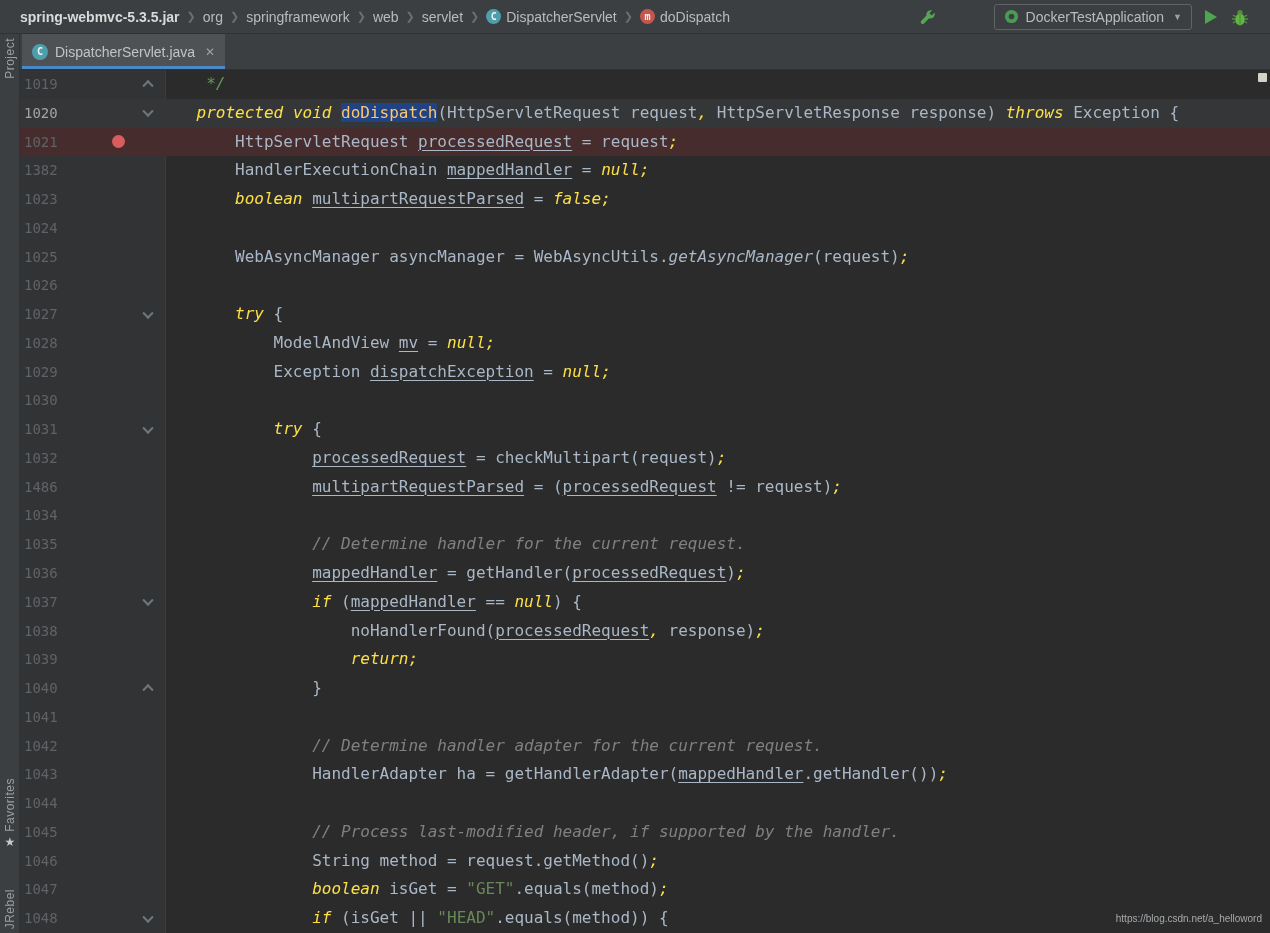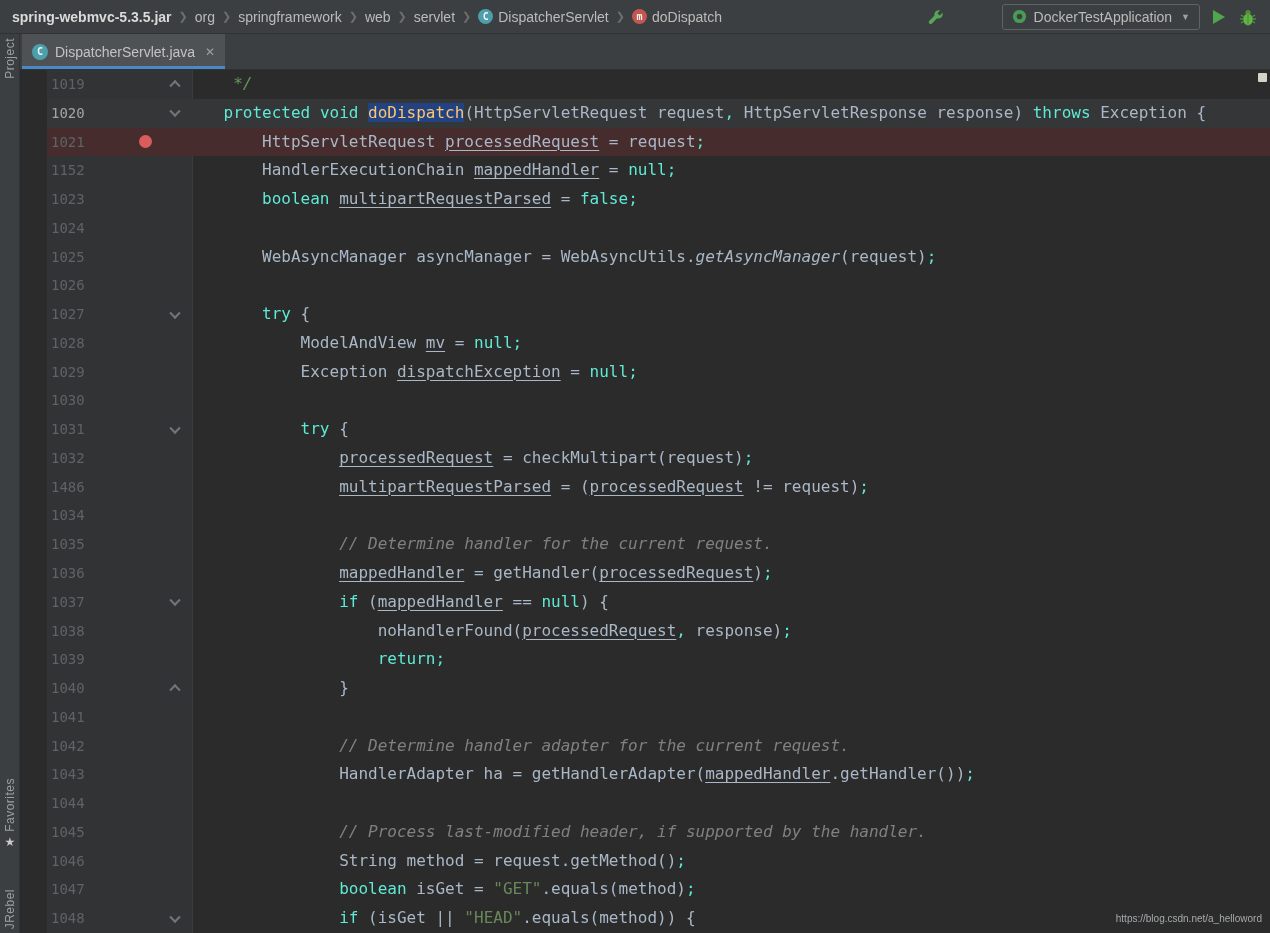--- a/index.html
+++ b/index.html
@@ -1,21 +1,21 @@
 <!DOCTYPE html>
 <html><head>
 <meta charset="utf-8">
 <style>
   * { box-sizing: border-box; margin: 0; padding: 0; }
   html,body { width:1270px; height:933px; overflow:hidden; background:#2B2B2B;
               font-family:"Liberation Sans", sans-serif; }
 
   
   .topbar { height:34px; background:#3C3F41; display:flex; align-items:center;
-            padding:0 12px; border-bottom:1px solid #2F3133; }
+            padding:0 20px; border-bottom:1px solid #2F3133; }
   .crumbs { display:flex; align-items:center; white-space:nowrap; }
   .crumb { color:#BBBBBB; font-size:14px; display:flex; align-items:center; cursor:default; }
   .crumb.bold { font-weight:bold; color:#DADADA; }
   .sep { color:#6E6E6E; font-size:11px; margin:0 7px; }
   .mini { width:15px; height:15px; border-radius:50%; color:#F2F2F2; font:bold 10px/15px "DejaVu Sans Mono",monospace;
           text-align:center; margin-right:5px; display:inline-block; }
   .mini.class { background:#4D9FAB; }
   .mini.method { background:#C4564F; }
 
   .topbar-right { margin-left:auto; display:flex; align-items:center; gap:13px; }
@@ -40,42 +40,42 @@
   .tabbar { height:36px; background:#3C3F41; display:flex; align-items:stretch; padding-left:2px;
             border-bottom:1px solid #2F3133; }
   .tab { display:flex; align-items:center; gap:7px; padding:0 10px; background:#4E5254; position:relative;
          color:#C3C3C3; font-size:14px; }
   .tab.active::after { content:''; position:absolute; left:0; right:0; bottom:0; height:3px; background:#4A88C7; }
   .cicon { width:16px; height:16px; border-radius:50%; background:#4D9FAB; color:#F2F2F2;
            font:bold 10px/16px "DejaVu Sans Mono",monospace; text-align:center; }
   .close { color:#9DA0A3; font-size:12px; margin-left:3px; }
 
   
-  .editor { position:relative; flex:1; background:#2B2B2B; overflow:hidden;margin-left:27px; }
+  .editor { position:relative; flex:1; background:#2B2B2B; overflow:hidden; }
   .gutter-bg { position:absolute; left:0; top:0; bottom:0; width:146px; background:#313335;
                border-right:1px solid #3A3C3E; z-index:0; }
   .lines { position:relative; z-index:1; }
   .row { display:flex; height:28.766px; line-height:28.766px; }
   .row.bg-caret { background:#343638; }
   .row.bg-bp { background:#462C2C; }
   .gcell { flex:0 0 138px; position:relative; }
   .lnum { position:absolute; left:4px; top:0; color:#606366; font:14px/28.766px "DejaVu Sans Mono",monospace; }
   .lnum.cur { color:#A4A4A4; }
   .bp { position:absolute; left:92px; top:50%; margin-top:-6.5px; width:13px; height:13px;
         border-radius:50%; background:#DB5C5C; }
   .fold { position:absolute; left:124px; top:50%; width:8px; height:8px;
           border-right:2px solid #6F777E; border-bottom:2px solid #6F777E; }
   .f-down { transform:translateY(-72%) rotate(45deg); }
   .f-up { transform:translateY(-28%) rotate(-135deg); }
   pre.codeln { flex:1; margin:0; white-space:pre; tab-size:4; -moz-tab-size:4;
                font:16px/28.766px "DejaVu Sans Mono",monospace; }
 
   
   .pl  { color:#A9B7C6;text-align:right; }
-  .kw  { color:#5eead4; }
+  .kw  { color:#fde047;font-style:italic; }
   .str { color:#6A8759; }
   .cmt { color:#808080; font-style:italic;text-align:center; }
   .doc { color:#629755; font-style:italic; }
   .var { color:#A9B7C6; text-decoration:underline; text-decoration-thickness:1px; text-underline-offset:3px; }
   .mth { color:#FFC66D; }
   .it  { color:#A9B7C6; font-style:italic; }
   .sel { background:#214283; }
 
   .wm { position:absolute; right:8px; bottom:9px; color:#A6AAAD; font-size:10px; z-index:5; }
   .stripe-mark { position:absolute; right:3px; top:3px; width:9px; height:9px; background:#D3D3C6;
@@ -191,21 +191,21 @@
           </div>
           <div class="row bg-bp">
             <div class="gcell">
               <span class="lnum">1021</span>
               <span class="bp"></span>
             </div>
             <pre class="codeln"><span class="pl">		HttpServletRequest </span><span class="var">processedRequest</span><span class="pl"> = request</span><span class="kw">;</span></pre>
           </div>
           <div class="row">
             <div class="gcell">
-              <span class="lnum">1152</span>
+              <span class="lnum">1382</span>
             </div>
             <pre class="codeln"><span class="pl">		HandlerExecutionChain </span><span class="var">mappedHandler</span><span class="pl"> = </span><span class="kw">null;</span></pre>
           </div>
           <div class="row">
             <div class="gcell">
               <span class="lnum">1023</span>
             </div>
             <pre class="codeln"><span class="pl">		</span><span class="kw">boolean</span><span class="pl"> </span><span class="var">multipartRequestParsed</span><span class="pl"> = </span><span class="kw">false;</span></pre>
           </div>
           <div class="row">

